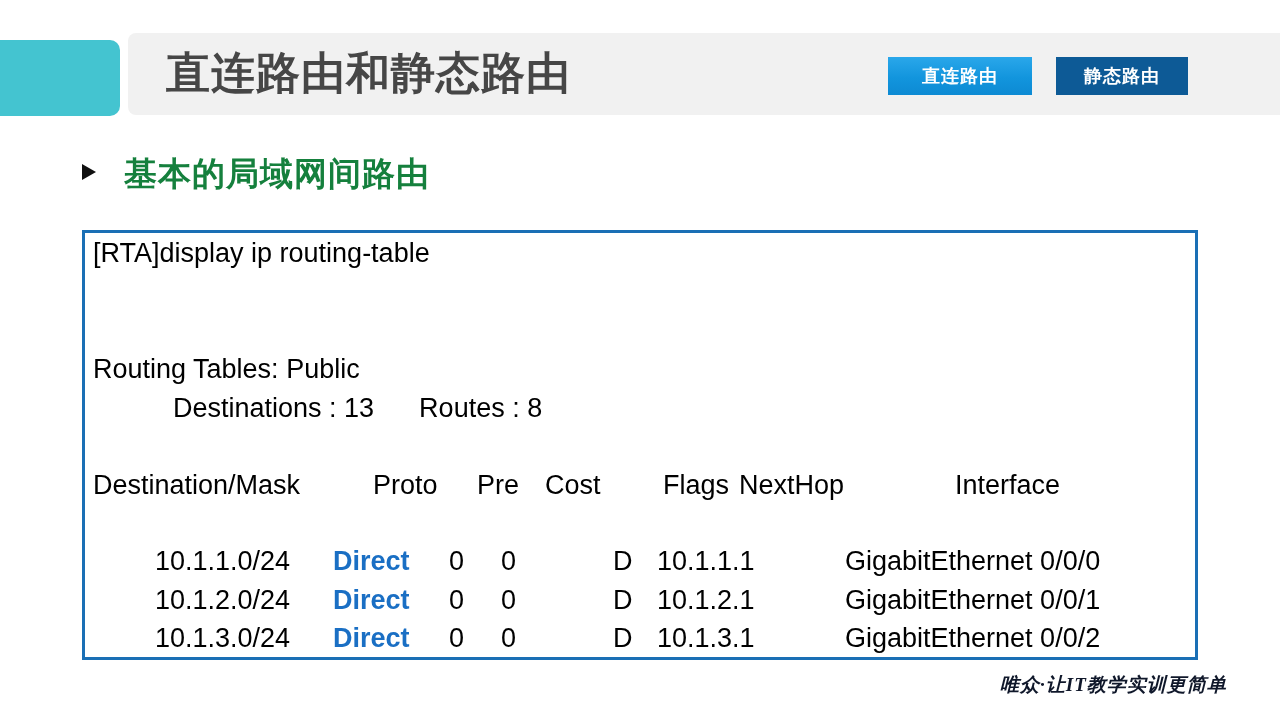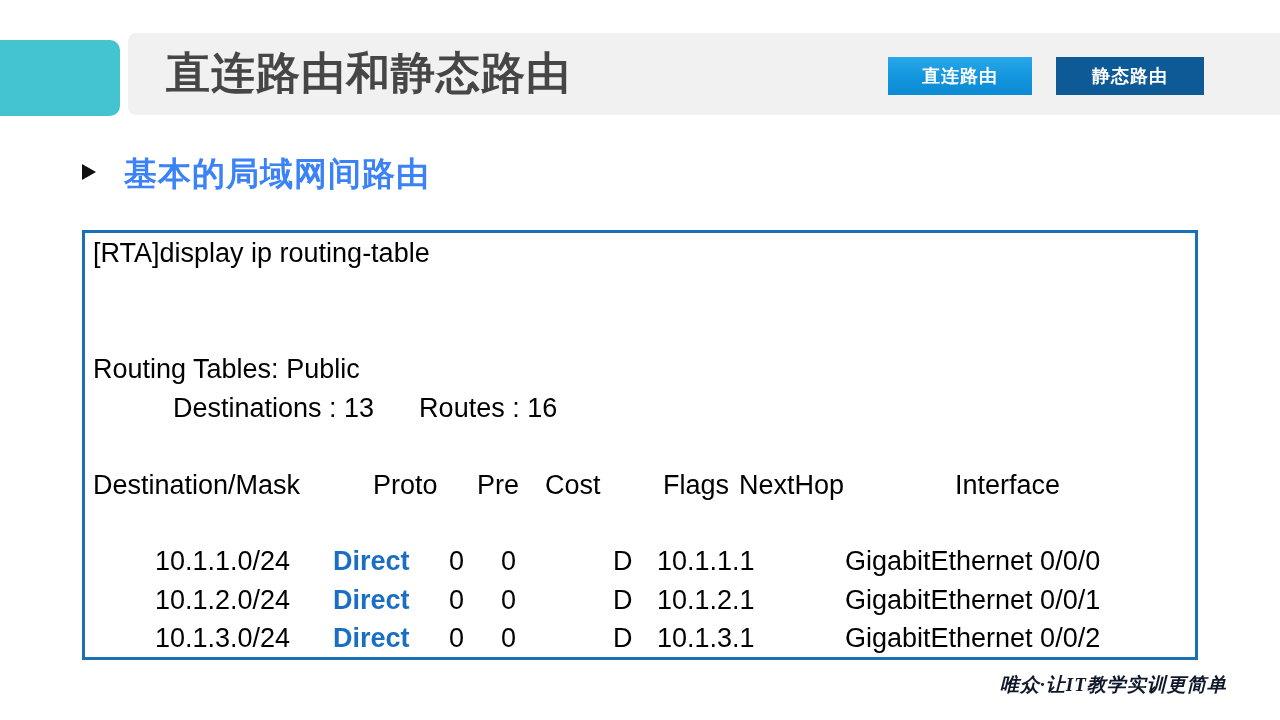--- a/index.html
+++ b/index.html
@@ -57,42 +57,42 @@
     font-weight: bold;
     letter-spacing: 1px;
   }
   #badge-direct {
     left: 888px;
     width: 144px;
     background: linear-gradient(to bottom, #2aa7ea 0%, #1295dd 55%, #0d8ad3 100%);
   }
   #badge-static {
     left: 1056px;
-    width: 148px;
+    width: 132px;
     background: #0d5a96;
   }
 
   
   #section-bullet {
     position: absolute;
     left: 82px;
     top: 164px;
     width: 0;
     height: 0;
     border-top: 8px solid transparent;
     border-bottom: 8px solid transparent;
     border-left: 14px solid #101010;
   }
   #section-title {
     position: absolute;
     left: 124px;
     top: 152px;
     font-size: 33px;
     font-weight: bold;
-    color: #3b82f6;
+    color: #15803d;
     letter-spacing: 1px;
     white-space: nowrap;
   }
 
   
   #terminal-box {
     position: absolute;
     left: 82px;
     top: 230px;
     width: 1116px;
@@ -168,21 +168,21 @@
 <div id="terminal-box">
   <div id="terminal-content">
 
     <div class="term-line" style="left:8px; top:1px;">[RTA]display ip routing-table</div>
 
 
     <div class="term-line" id="dash-rule" style="top:76px;">--------------------------------------------------------------------------------</div>
 
     <div class="term-line" style="left:8px; top:117px;">Routing Tables: Public</div>
 
-    <div class="term-line" style="left:88px; top:156px;">Destinations : 13      Routes : 16</div>
+    <div class="term-line" style="left:88px; top:156px;">Destinations : 13      Routes : 8</div>
 
     <div>
       <span class="term-col" style="left:8px;  top:233px;">Destination/Mask</span>
       <span class="term-col" style="left:288px; top:233px;">Proto</span>
       <span class="term-col" style="left:392px; top:233px;">Pre</span>
       <span class="term-col" style="left:460px; top:233px;">Cost</span>
       <span class="term-col" style="left:578px; top:233px;">Flags</span>
       <span class="term-col" style="left:654px; top:233px;">NextHop</span>
       <span class="term-col" style="left:870px; top:233px;">Interface</span>
     </div>

